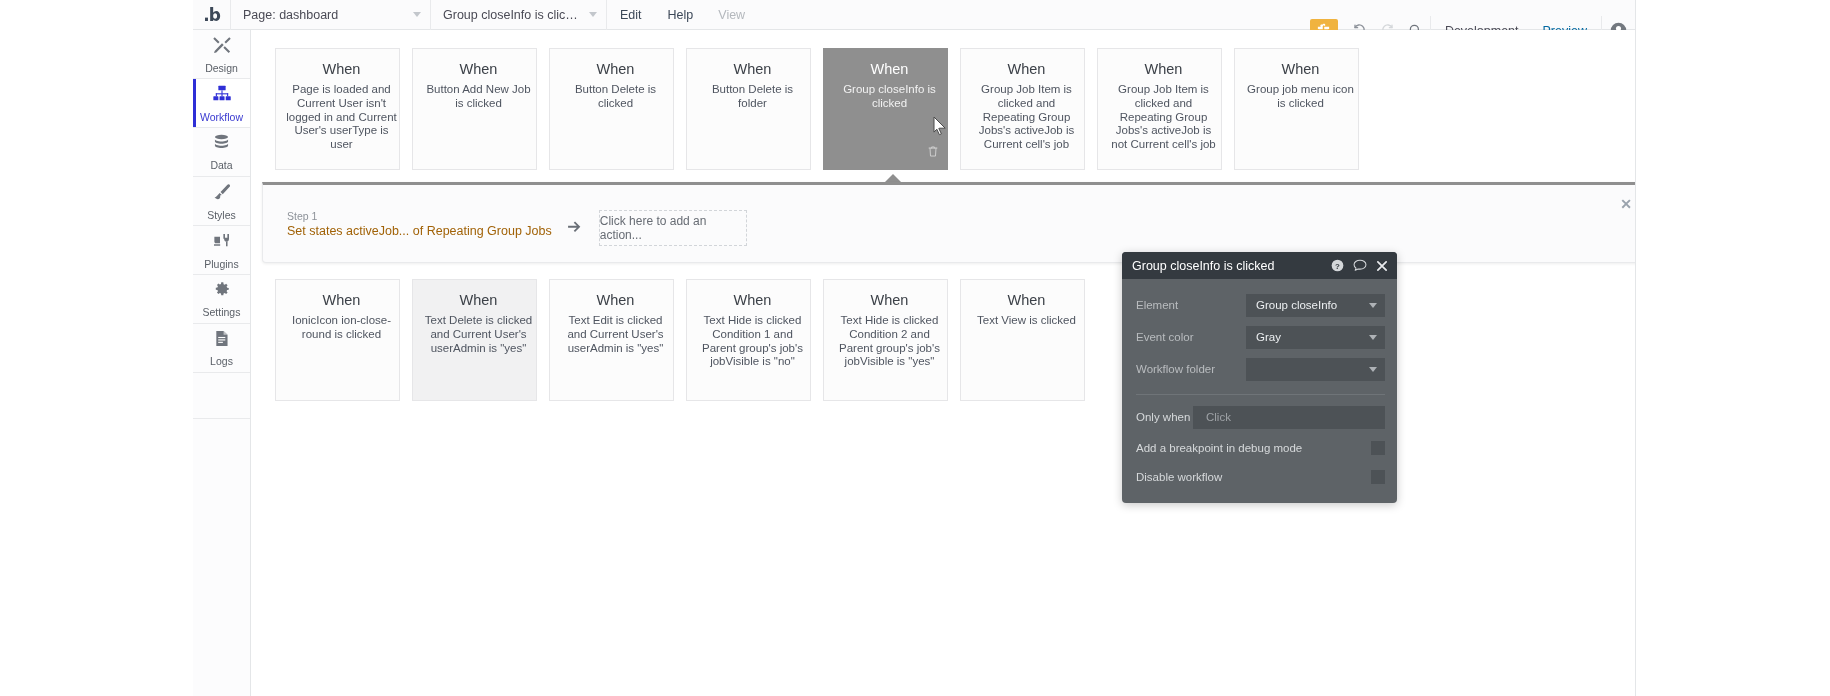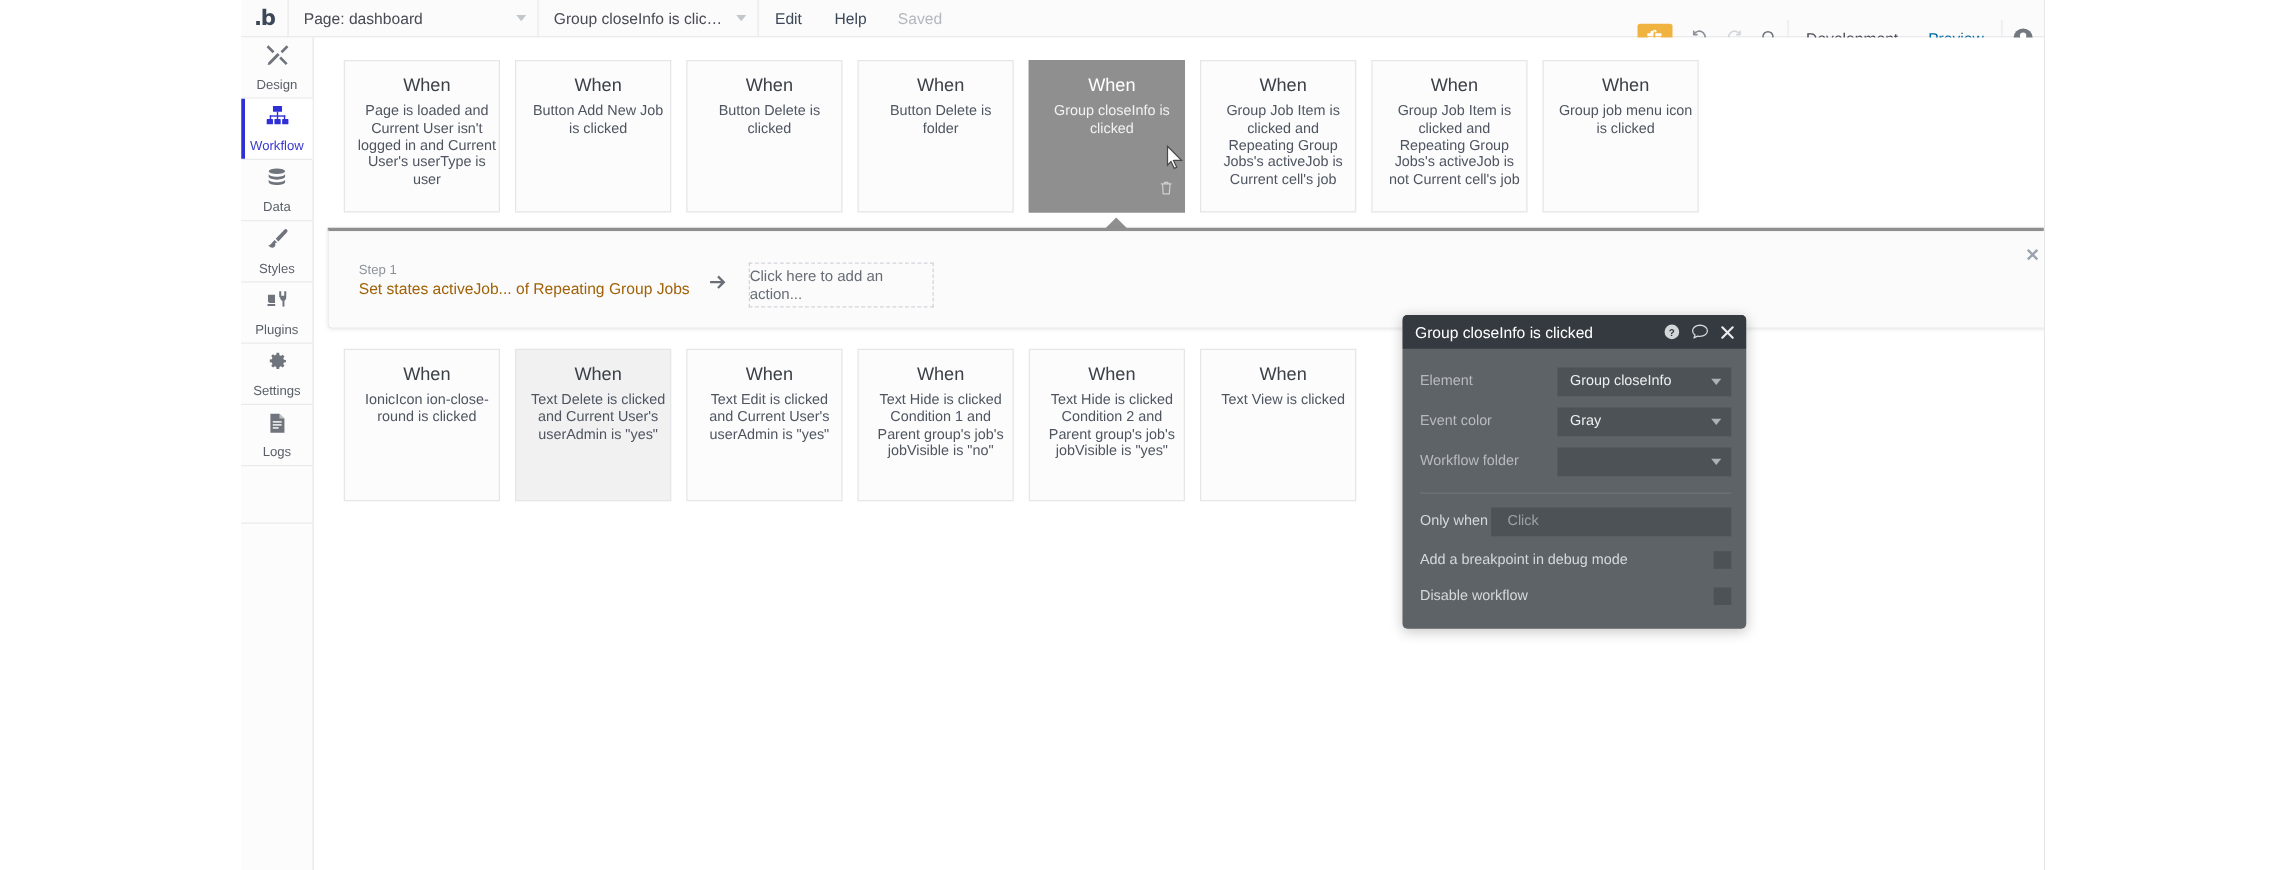--- a/index.html
+++ b/index.html
@@ -214,21 +214,21 @@
       <span class="caret"></span>
     </div>
 
     <div class="tb-select event">
       <span class="lbl">Group closeInfo is clicked</span>
       <span class="caret"></span>
     </div>
 
     <div class="tb-link">Edit</div>
     <div class="tb-link">Help</div>
-    <div class="tb-saved">Saved</div>
+    <div class="tb-saved">View</div>
 
     <div class="tb-right">
       <div class="gift-btn">
         <svg width="15" height="15" viewBox="0 0 16 16" fill="#ffffff">
           <path d="M8 3.1c-.5-.9-1.1-1.5-1.9-1.5-.9 0-1.5.6-1.5 1.3 0 .4.2.8.5 1H2v2.4h5.2V3.1H8zm.8 0h.6c.3-.2.5-.6.5-1 0-.7-.6-1.3-1.5-1.3-.8 0-1.4.6-1.9 1.5h2.3zM14 3.9H8.8v2.4H14V3.9zM2.8 7.1v7h4.4v-7H2.8zm6 0v7h4.4v-7H8.8z"></path>
         </svg>
       </div>
       <div class="icon-btn">
         <svg width="15" height="15" viewBox="0 0 16 16" fill="none" stroke="#8c9199" stroke-width="1.4">
           <path d="M3.2 4.8A5.2 5.2 0 1 1 2.8 8.8" stroke-linecap="round"></path>

